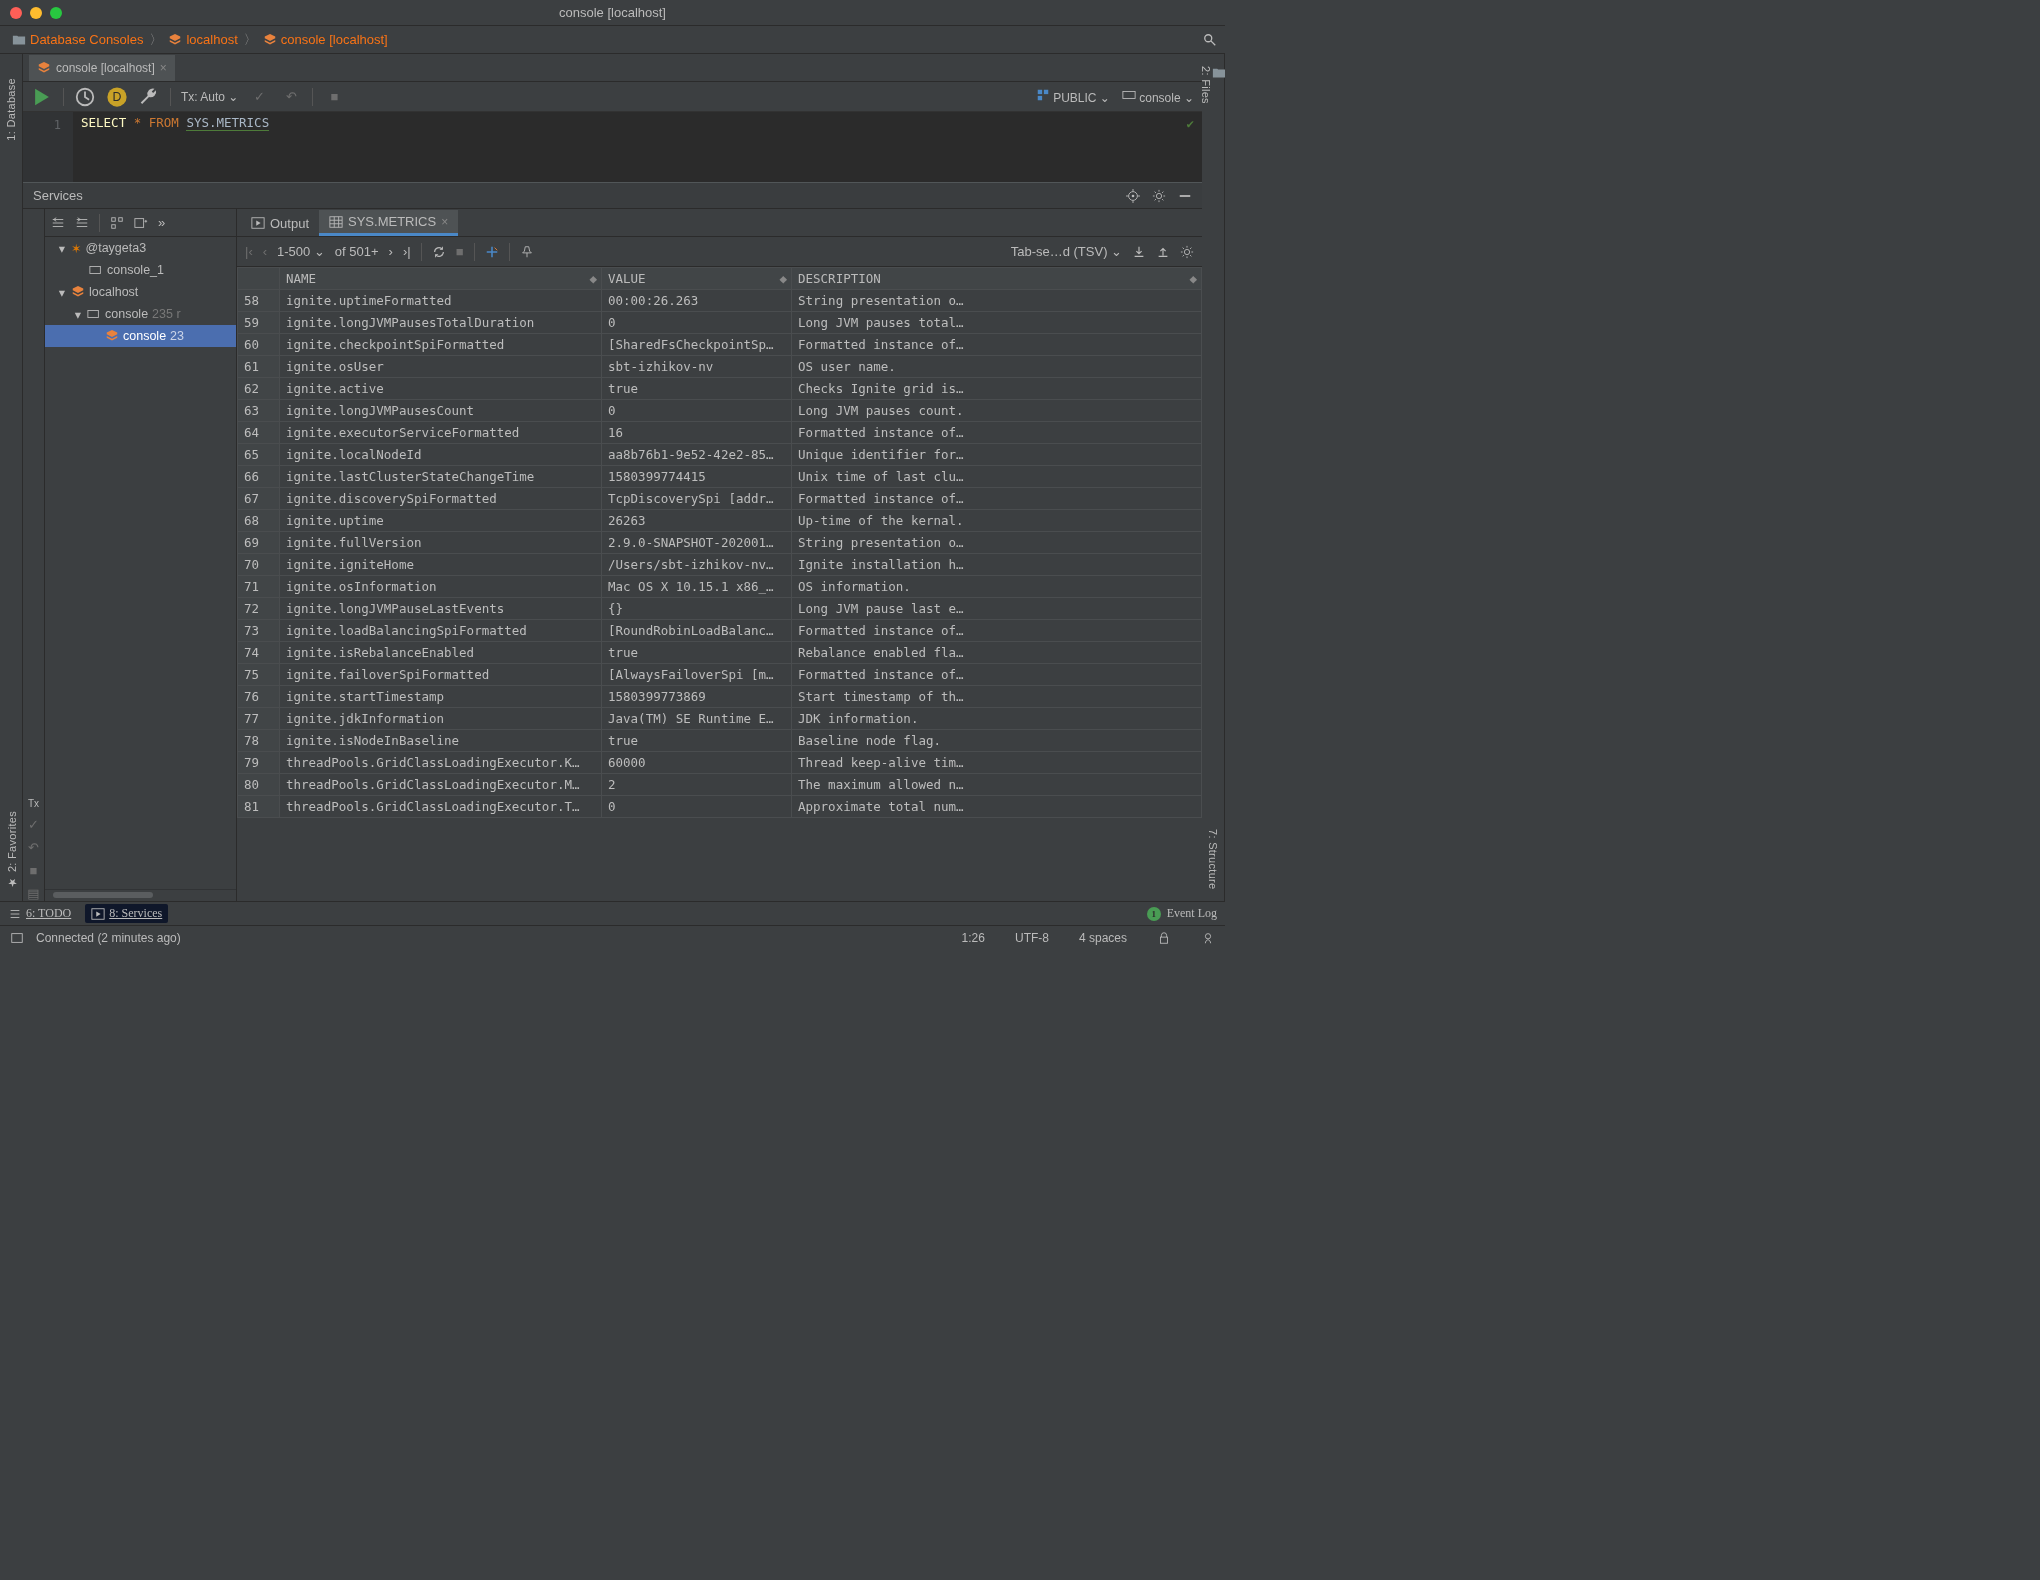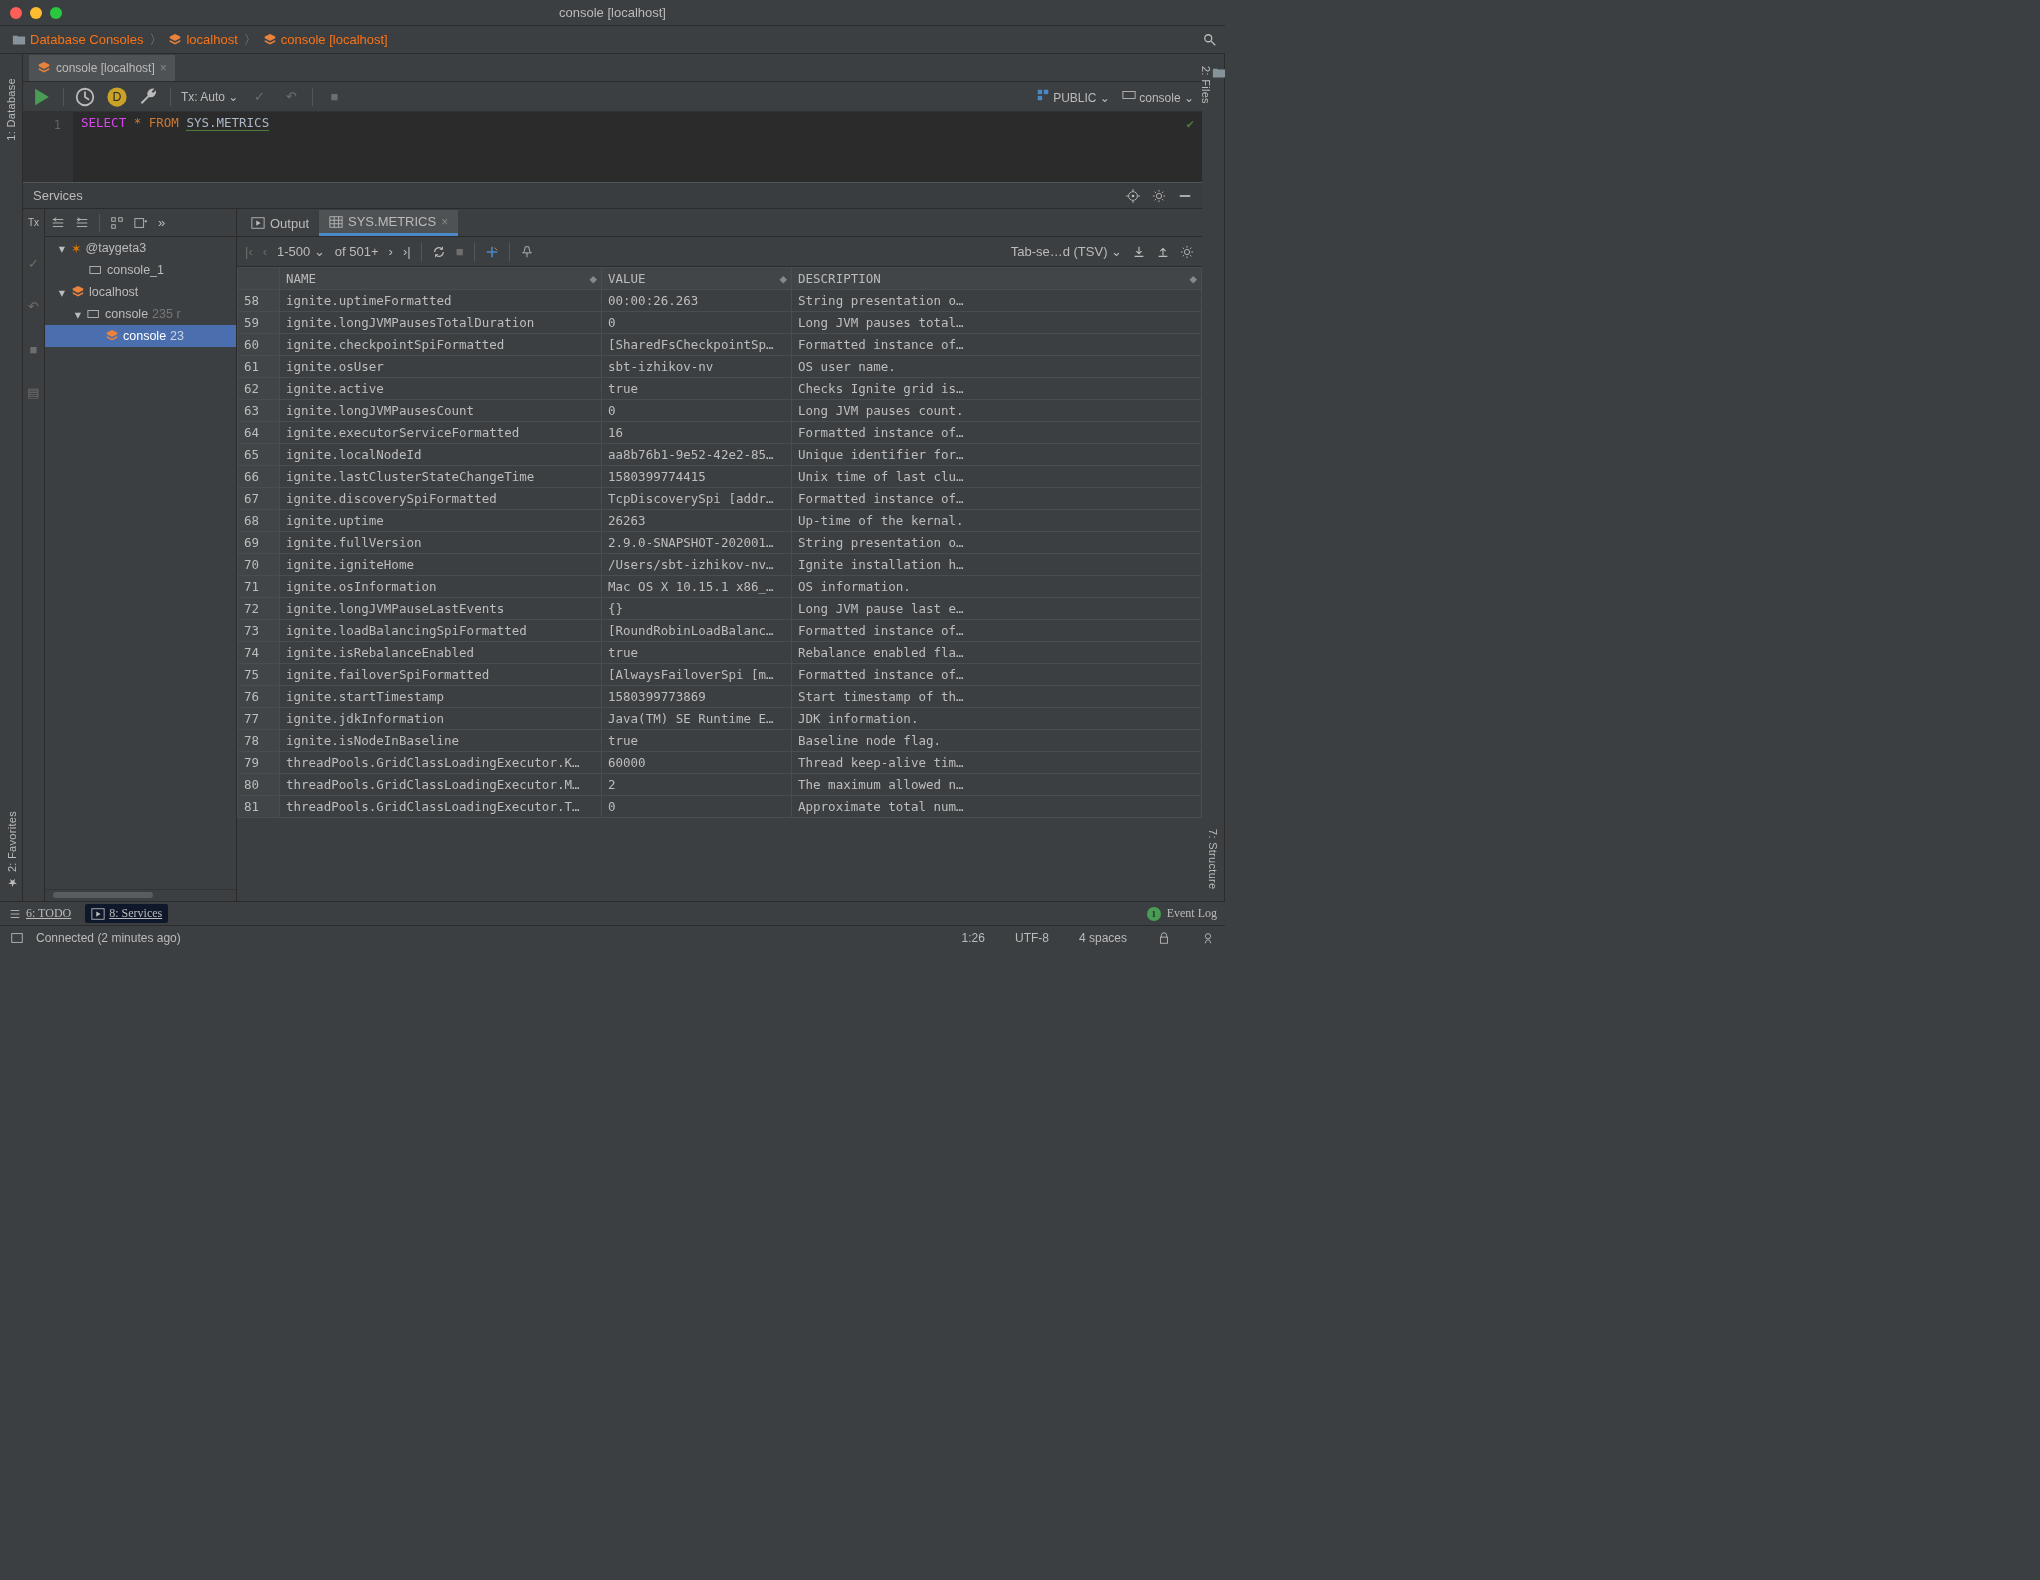--- a/index.html
+++ b/index.html
@@ -73,37 +73,37 @@
 .editor-toolbar { height: 30px; background: #3c3f41; display: flex; align-items: center; padding: 0 8px; gap: 10px; border-bottom: 1px solid #323232;}
 .tb-btn { display: flex; align-items: center; justify-content: center; width: 22px; height: 22px; color: #bbbbbb; }
 .tb-sep { width:1px; height:18px; background:#555; }
 .tb-text { color:#bbbbbb; font-size:12px; }
 .tb-right { margin-left:auto; display:flex; align-items:center; gap:12px; }
 
 
 .editor-body { height: 70px; background: #2b2b2b; display:flex; }
 .gutter { width: 50px; background:#313335; color:#606366; text-align:right; padding:3px 12px 0 0; font-family: "Menlo", monospace; font-size:12px; line-height:20px; }
 .code-area { flex:1; font-family:"Menlo", monospace; font-size:12.5px; padding:3px 8px; position: relative;}
-.kw-select { color:#d946ef; }
+.kw-select { color:#fef9c3; }
 .kw-star { color:#cc7832; }
 .kw-from { color:#cc7832; }
 .kw-ident { color:#a9b7c6; }
 .code-line { display:inline-block; }
 .sys-underline { border-bottom:1px solid #4e7b3a; }
 .check-ok { position:absolute; top:4px; right:8px; color:#4e7b3a; }
 
 
 .services-panel { flex:1; display:flex; flex-direction:column; background:#3c3f41; min-height:0; border-top:1px solid #515658;}
 .services-header { height:26px; background:#3a3d3f; display:flex; align-items:center; padding:0 10px; border-bottom:1px solid #2b2b2b; }
 .services-header-right { margin-left:auto; display:flex; gap:12px; }
 
 .services-body { flex:1; display:flex; min-height:0; }
 
 
-.svc-left-rail { width:22px; background:#3c3f41; border-right:1px solid #2b2b2b; display:flex; flex-direction:column; align-items:center; gap:28px; padding-top:8px;}
+.svc-left-rail { width:22px; background:#3c3f41; border-right:1px solid #2b2b2b; display:flex; flex-direction:column; align-items:center; gap:8px; padding-top:8px;justify-content:flex-end;}
 .svc-tree-panel { width:192px; background:#3c3f41; display:flex; flex-direction:column; border-right:1px solid #2b2b2b; }
 .svc-tree-toolbar { height:28px; display:flex; align-items:center; gap:10px; padding:0 6px; border-bottom:1px solid #2b2b2b; }
 .svc-tree { flex:1; overflow-y:auto; font-size:12.5px; }
 .tree-row { display:flex; align-items:center; height:22px; gap:4px; white-space:nowrap; }
 .tree-row .chev { width:10px; text-align:center; color:#bbbbbb; }
 .tree-row.selected { background:#4b6eaf; color:#fff; }
 .tree-indent-1 { padding-left:12px; }
 .tree-indent-2 { padding-left:28px; }
 .tree-indent-3 { padding-left:44px; }
 .tree-indent-4 { padding-left:60px; }

